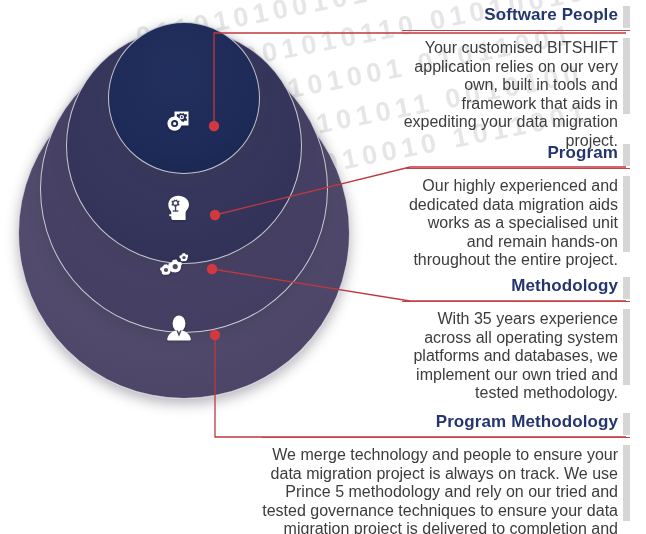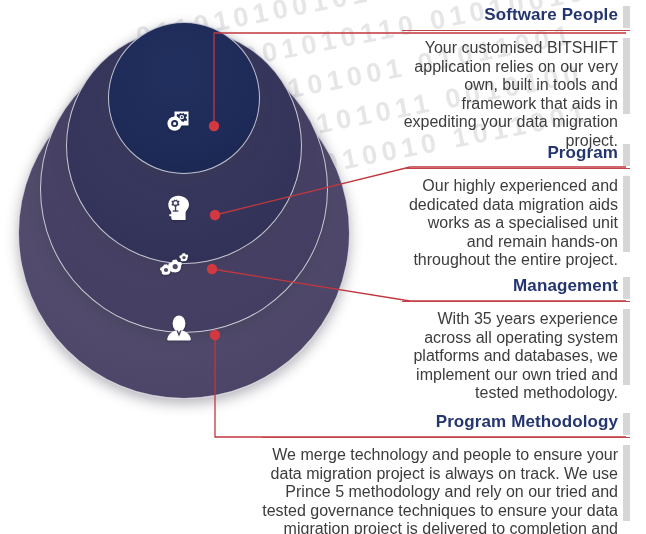--- a/index.html
+++ b/index.html
@@ -229,21 +229,21 @@
   <div class="block block-people">
     <div class="scroll-tick" style="top:2px;height:22px;"></div>
     <div class="block-title">Program</div>
     <div class="title-rule"></div>
     <div class="scroll-tick" style="top:34px;height:76px;"></div>
     <p class="block-body">Our highly experienced and dedicated data migration aids works as a specialised unit and remain hands-on throughout the entire project.</p>
   </div>
 
   <div class="block block-method">
     <div class="scroll-tick" style="top:2px;height:22px;"></div>
-    <div class="block-title">Management</div>
+    <div class="block-title">Methodology</div>
     <div class="title-rule"></div>
     <div class="scroll-tick" style="top:34px;height:76px;"></div>
     <p class="block-body">With 35 years experience across all operating system platforms and databases, we implement our own tried and tested methodology.</p>
   </div>
 
   <div class="block block-program wide">
     <div class="scroll-tick" style="top:2px;height:22px;"></div>
     <div class="block-title">Program Methodology</div>
     <div class="title-rule"></div>
     <div class="scroll-tick" style="top:34px;height:76px;"></div>

